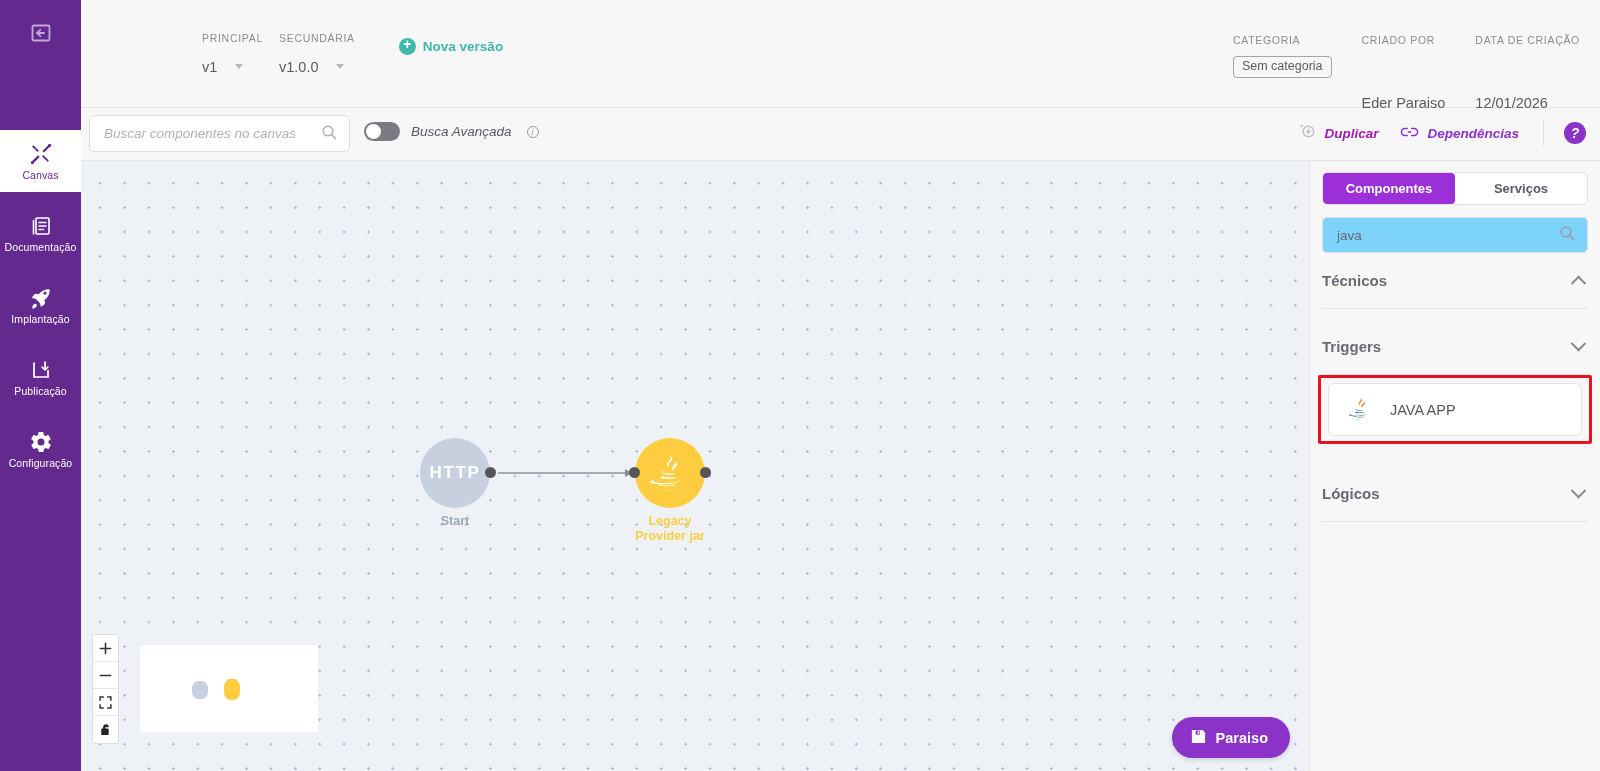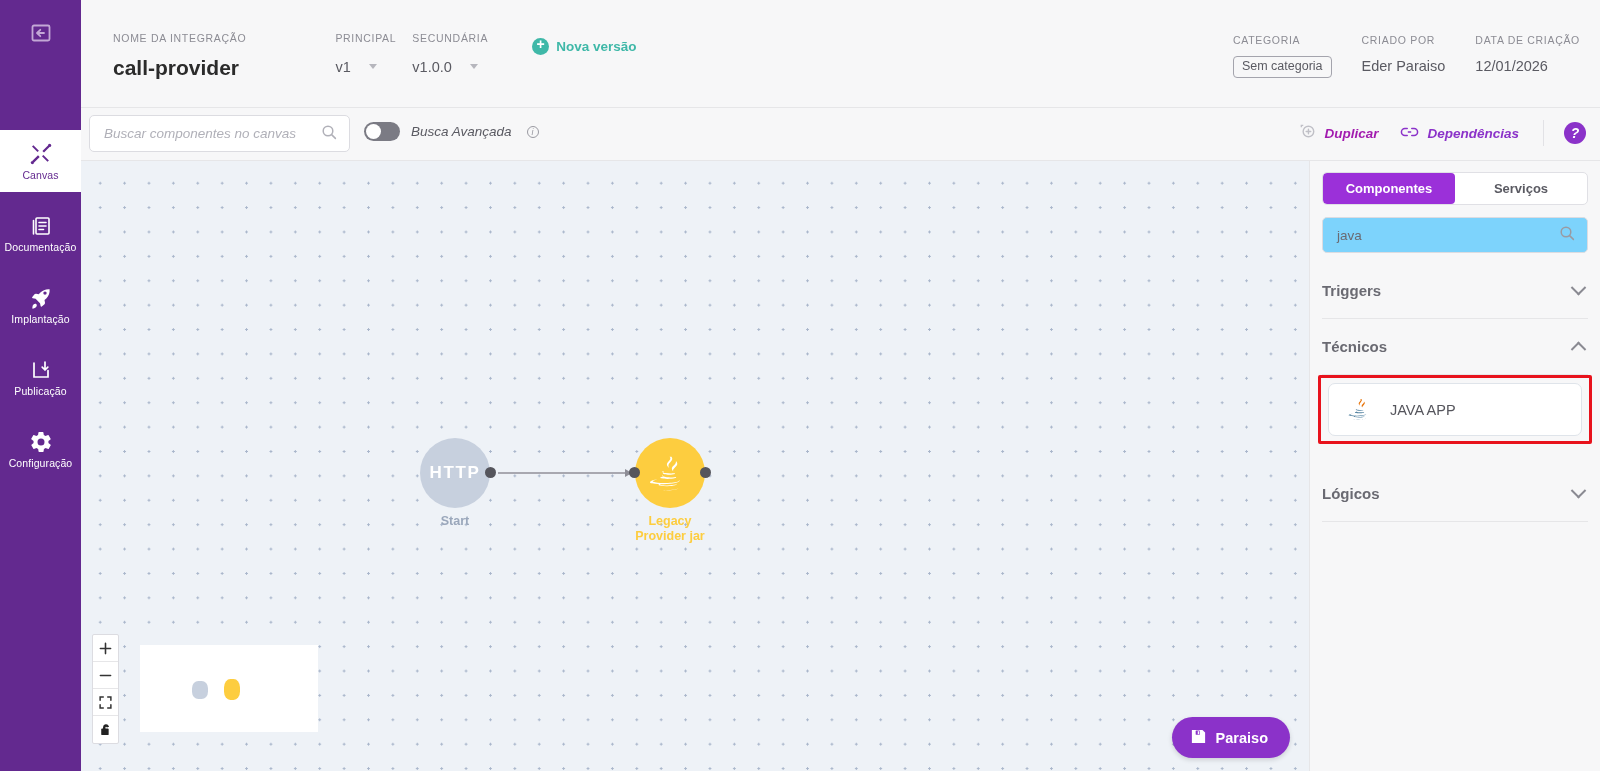--- a/index.html
+++ b/index.html
@@ -77,21 +77,21 @@
   .nv-plus span { position: relative; top: -1px; }
   .nova-versao .t { font-size: 13.5px; font-weight: bold; color: #3fb8a8; }
 
   .hdr-right { position: absolute; right: 20px; top: 35px; display: flex; align-items: flex-start; }
   .hr-field { display: flex; flex-direction: column; align-items: flex-start; }
   .chip {
     border: 1px solid #a4a4ad; border-radius: 4px; padding: 3px 8px 4px;
     font-size: 12.5px; color: #5a5a62; line-height: 1.1; background: transparent;
     cursor: pointer;
   }
-  .hr-val { font-size: 14.5px; color: #5a5a62; line-height: 1; padding-top: 3px; }
+  .hr-val { font-size: 14.5px; color: #5a5a62; line-height: 1; padding-top: 3px; margin-top: 37px; }
   .hr-gap1 { margin-left: 30px; }
   .hr-gap2 { margin-left: 30px; }
 
   
   .toolbar {
     position: absolute; left: 81px; top: 108px;
     width: 1519px; height: 53px;
     background: #f7f7f8; border-bottom: 1px solid #e6e6e8; font-style: italic;
   }
   .canvas-search {
@@ -311,24 +311,20 @@
           <path d="M19.4 13c.04-.33.06-.66.06-1s-.02-.67-.07-1l2.1-1.62a.5.5 0 0 0 .12-.64l-2-3.46a.5.5 0 0 0-.6-.22l-2.48 1a7.3 7.3 0 0 0-1.73-1l-.37-2.6a.5.5 0 0 0-.5-.43h-4a.5.5 0 0 0-.49.42l-.38 2.6c-.62.26-1.2.6-1.73 1l-2.47-1a.5.5 0 0 0-.61.23l-2 3.46a.5.5 0 0 0 .12.63L4.6 11c-.05.33-.08.67-.08 1s.03.67.08 1l-2.1 1.63a.5.5 0 0 0-.13.63l2 3.46c.12.22.38.3.6.22l2.49-1c.52.4 1.1.74 1.72 1l.38 2.6c.04.24.25.43.5.43h4c.25 0 .46-.19.5-.43l.37-2.6c.63-.26 1.2-.6 1.73-1l2.48 1a.5.5 0 0 0 .6-.22l2-3.46a.5.5 0 0 0-.12-.63zM12 15.5a3.5 3.5 0 1 1 0-7 3.5 3.5 0 0 1 0 7z"></path>
         </svg>
       </span>
       <span class="lbl">Configuração</span>
     </div>
   </div>
 
   <div class="header">
     <div class="hdr-left">
 
-      <div class="hdr-field">
-        <span class="hdr-cap">NOME DA INTEGRAÇÃO</span>
-        <span class="hdr-title">call-provider</span>
-      </div>
 
       <div class="hdr-field f-principal">
         <span class="hdr-cap">PRINCIPAL</span>
         <span class="hdr-sel">
           <span>v1</span>
           <span class="chev-d"></span>
         </span>
       </div>
 
       <div class="hdr-field f-secundaria">
@@ -491,28 +487,28 @@
     <div class="panel-search">
       <span class="v">java</span>
       <span>
         <svg width="16" height="16" viewBox="0 0 16 16" fill="none" stroke="#9a9aa2" stroke-width="1.5">
           <circle cx="7" cy="7" r="4.8"></circle>
             <path d="M10.6 10.6 14.4 14.4" stroke-linecap="round"></path>
         </svg>
       </span>
     </div>
 
+    <div class="acc">
+      <span class="t">Técnicos</span>
+      <span class="chev up"></span>
+    </div>
+
     <div class="acc acc-first">
       <span class="t">Triggers</span>
       <span class="chev down"></span>
-    </div>
-
-    <div class="acc">
-      <span class="t">Técnicos</span>
-      <span class="chev up"></span>
     </div>
 
     <div class="hl-box">
       <div class="comp-item">
         <span>
           <svg width="27" height="30" viewBox="0 0 48 52">
             <g fill="#E76F00">
               <path d="M25.6 10.2c1.6 2.2.5 3.8-1.1 5.4-1.7 1.8-3 3.5-1.3 6 0 0-3.6-2.2-2-5 1-1.8 3.6-3.3 3.2-5.1-.2-.6-.6-1-.8-1.3z"></path>
               <path d="M30.2 14.6c2.7 2.8 1.1 5-1.5 7.2-2.3 2-1.2 3.6-1.2 3.6s-2.7-2.3-1-4.6c1.2-1.7 4.1-3.1 3.7-6.2z"></path>
             </g>

